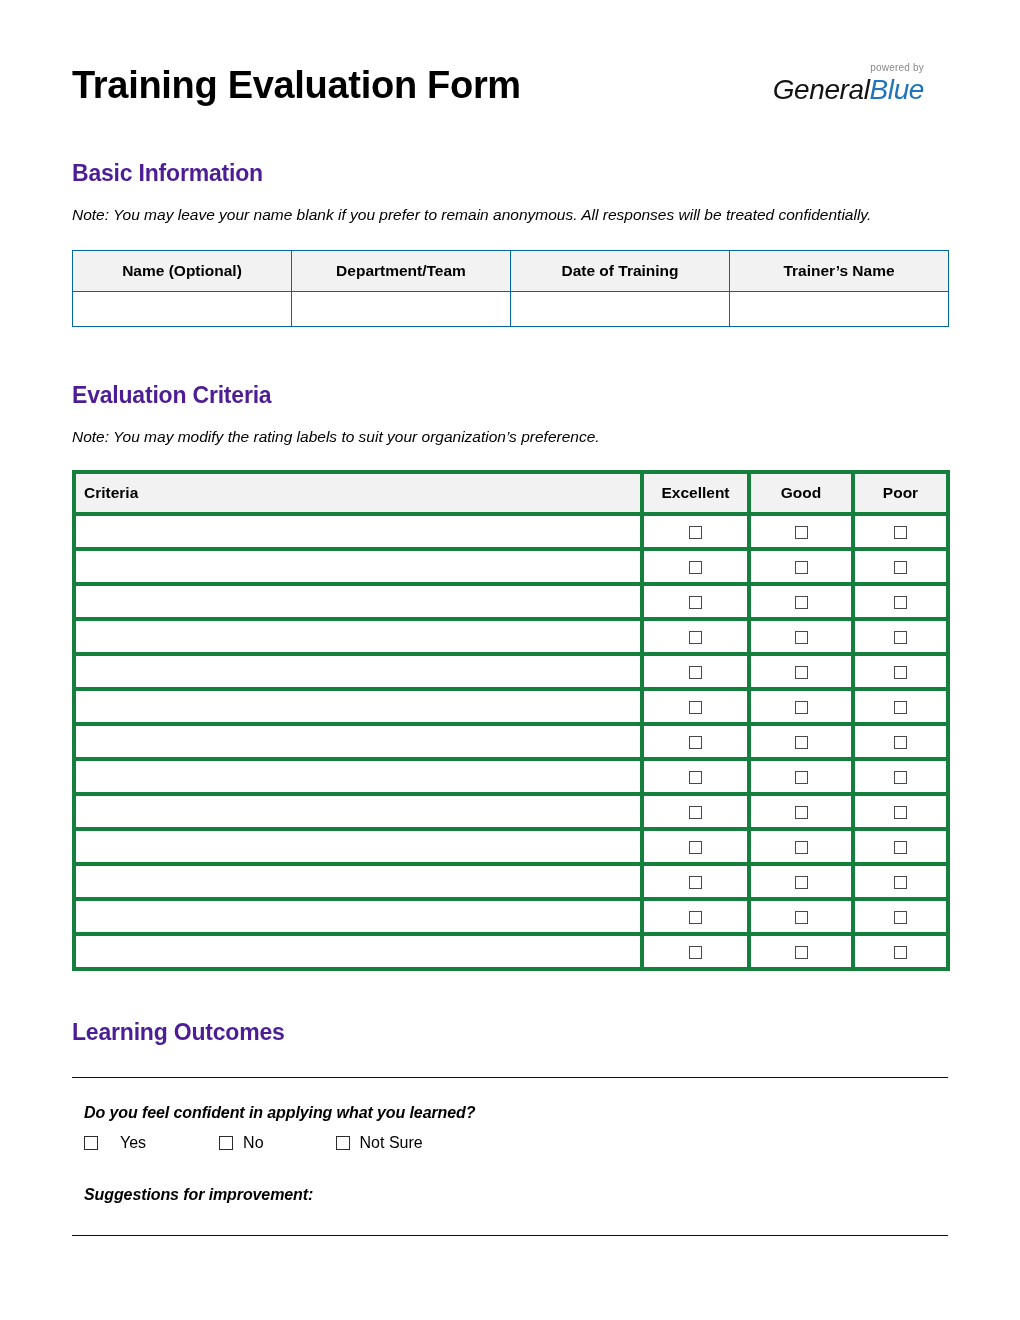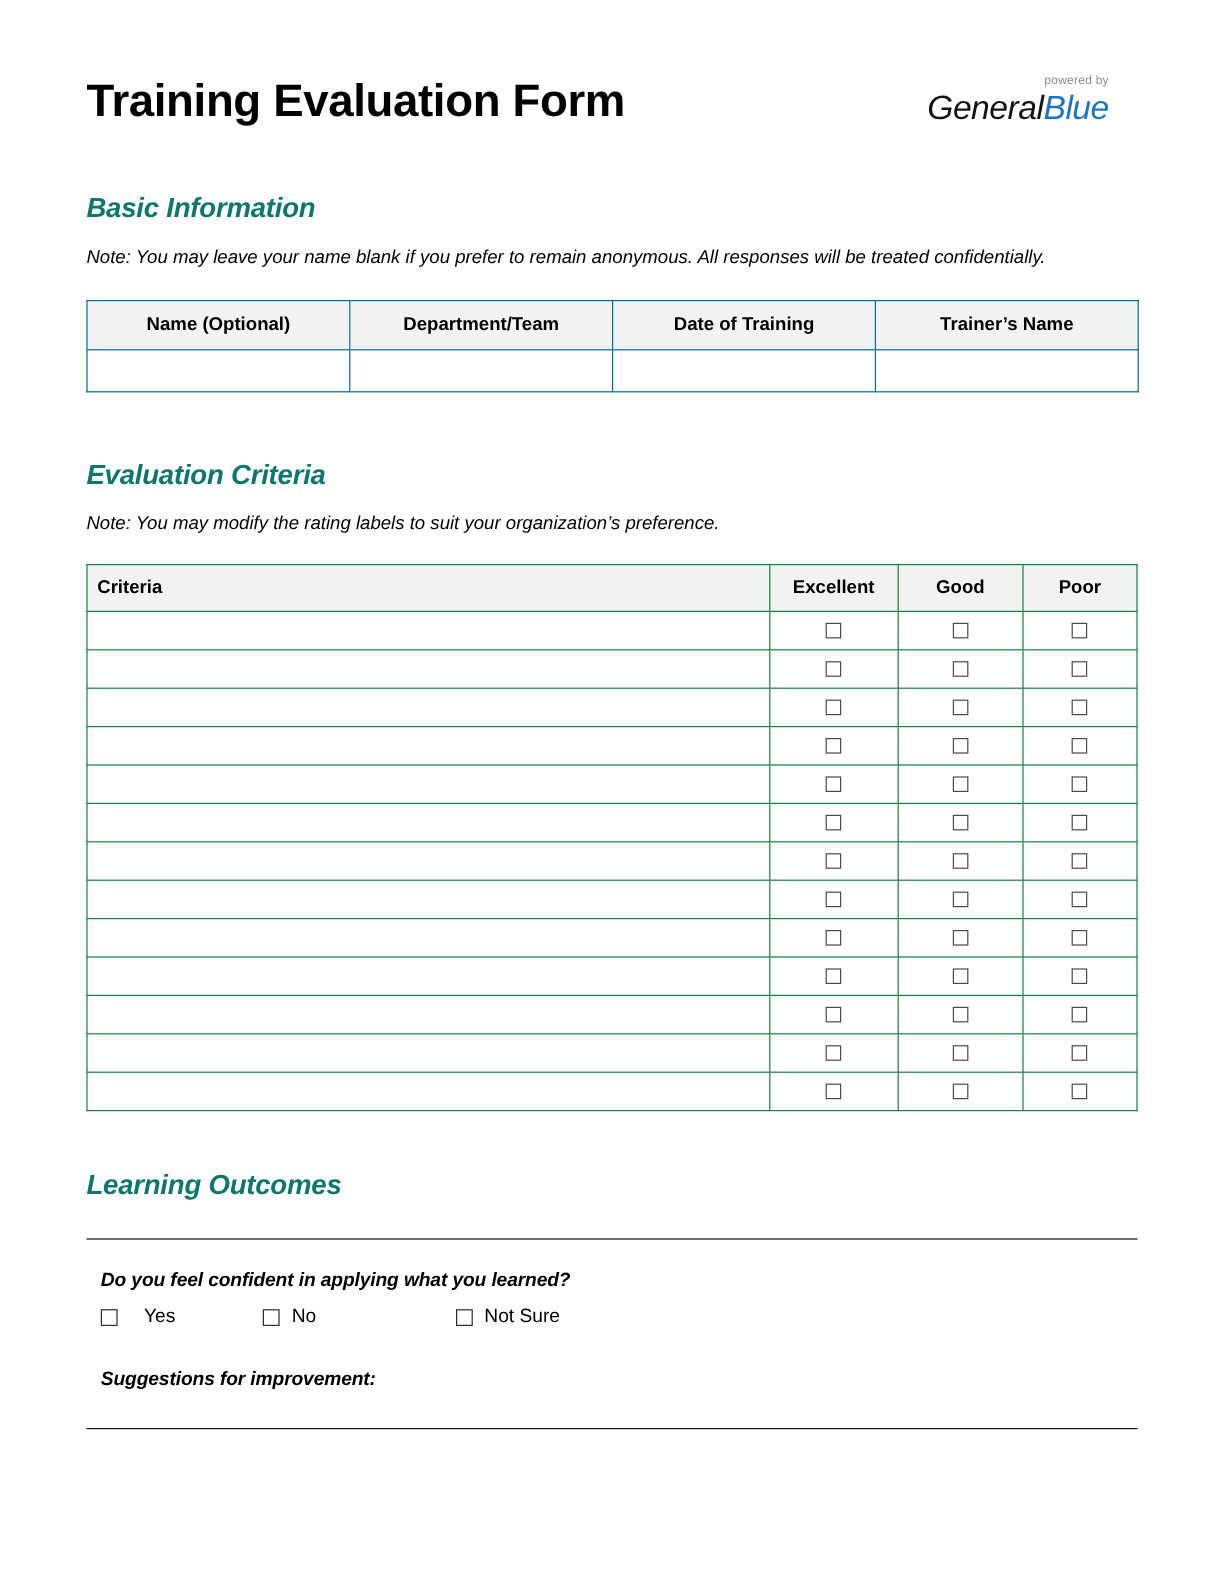--- a/index.html
+++ b/index.html
@@ -57,26 +57,25 @@
     font-size: 28px;
     letter-spacing: -0.4px;
     display: block;
     font-style: italic;
   }
   .brand-general { color: #131313; }
   .brand-blue { color: #1f74bd; }
 
   
   .section-heading {
-    color: #0f766e;
+    color: #4c1d95;
     font-size: 23px;
     font-weight: bold;
     margin: 0;
     letter-spacing: -0.2px;
-    font-style: italic;
   }
   .h-basic { margin-top: 48px; }
   .h-eval  { margin-top: 55px; }
   .h-learn { margin-top: 48px; }
 
   .note {
     font-style: italic;
     font-size: 15.5px;
     line-height: 1.75;
     margin: 14px 0 0 0;
@@ -100,21 +99,21 @@
     font-size: 15.5px;
     font-weight: bold;
     text-align: center;
     padding: 5px 4px;
   }
   .basic-table td { height: 32px; }
 
   .criteria-table { margin-top: 20px; }
   .criteria-table th,
   .criteria-table td {
-    border: 1px solid #15803d;
+    border: 4px solid #15803d;
   }
   .criteria-table th {
     background: #f2f2f2;
     font-size: 15.5px;
     font-weight: bold;
     padding: 6px 8px;
     height: 26px;
   }
   .criteria-table th.c-criteria { text-align: left; }
   .criteria-table th.c-rate { text-align: center; }
@@ -167,21 +166,21 @@
   .opt .cbx-lg {
     display: inline-block;
     width: 14px;
     height: 14px;
     border: 1.3px solid #2c2c2c;
     background: #ffffff;
     box-sizing: border-box;
     margin-right: 10px;
   }
   .opt-yes { margin-right: 73px; gap: 12px; }
-  .opt-no  { margin-right: 116px; }
+  .opt-no  { margin-right: 72px; }
 
   .q-suggestions { margin-top: 34px; }
 </style>
 </head>
 <body>
 
 <div class="page">
 
   <div class="header">
     <h1 class="doc-title">Training Evaluation Form</h1>

